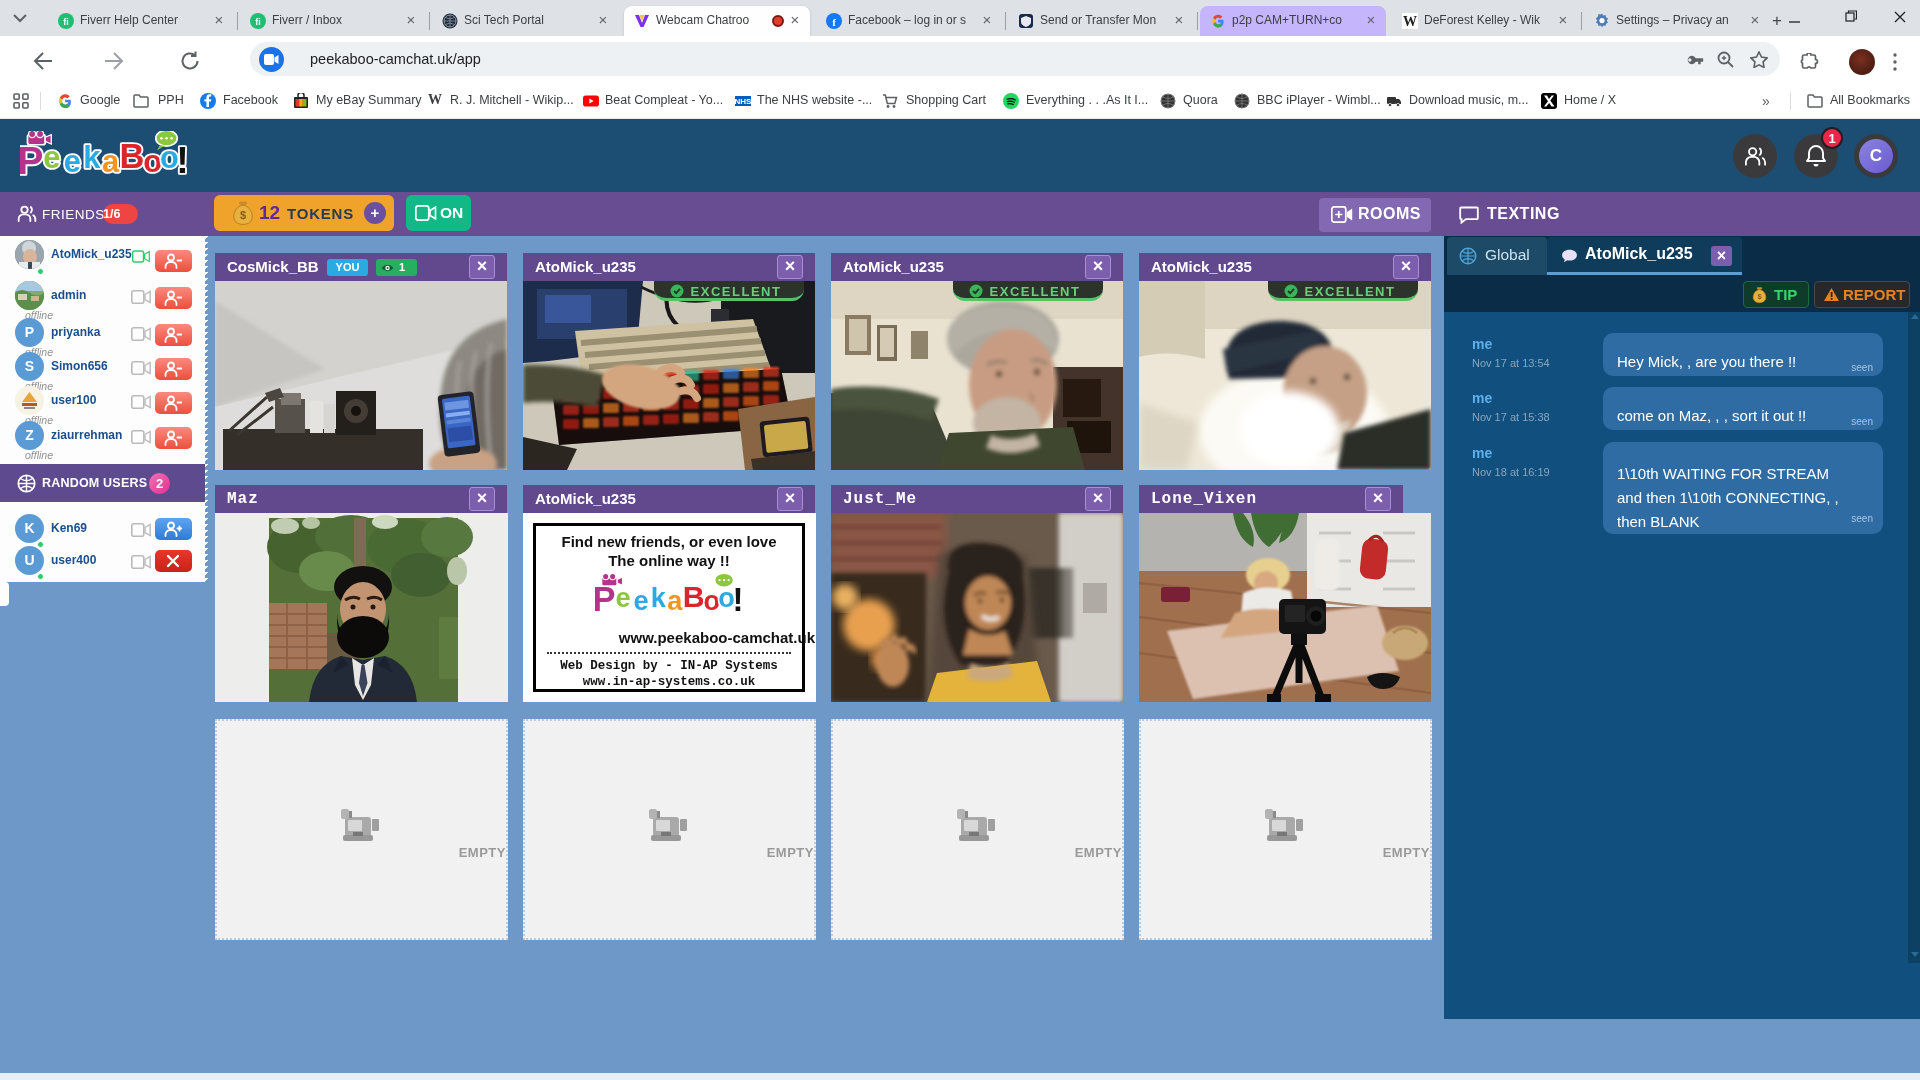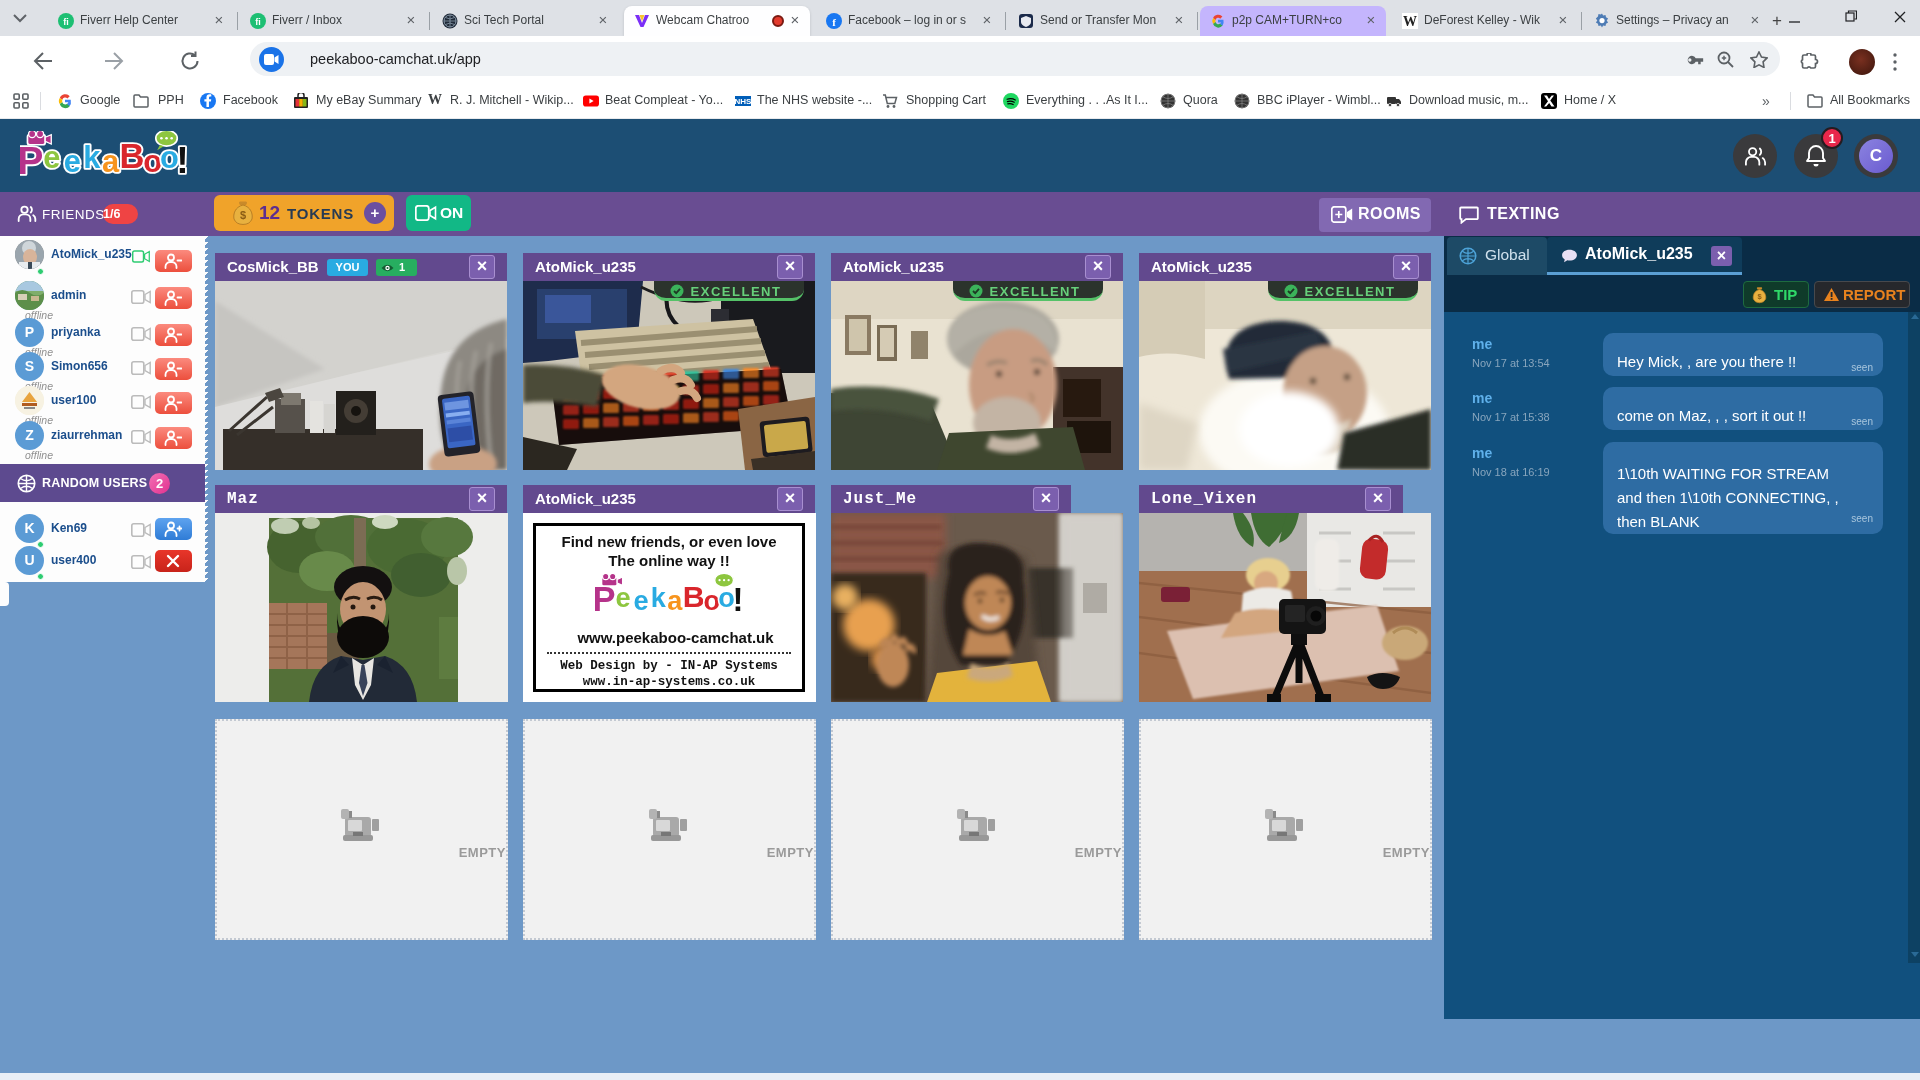--- a/index.html
+++ b/index.html
@@ -730,21 +730,21 @@
 </div>
 
 <div class="tile-title" style="left:215px;top:485px;width:292px">
     <div class="tname" style="font-family:'Liberation Mono',monospace;font-size:16px;letter-spacing:1px">Maz</div>
     <div class="tclose" style="right:12px">×</div>
   </div>
 <div class="tile-title" style="left:523px;top:485px;width:292px">
     <div class="tname">AtoMick_u235</div>
     <div class="tclose" style="right:12px">×</div>
   </div>
-<div class="tile-title" style="left:831px;top:485px;width:240px">
+<div class="tile-title" style="left:831px;top:485px;width:292px">
     <div class="tname" style="font-family:'Liberation Mono',monospace;font-size:16px;letter-spacing:1px">Just_Me</div>
     <div class="tclose" style="right:12px">×</div>
   </div>
 <div class="tile-title" style="left:1139px;top:485px;width:264px">
     <div class="tname" style="font-family:'Liberation Mono',monospace;font-size:16px;letter-spacing:1px">Lone_Vixen</div>
     <div class="tclose" style="right:12px">×</div>
   </div>
 
 <div class="vid" style="left:215px;top:513px;background:#ededeb">
 <svg width="292" height="189" viewBox="0 0 292 189">
@@ -797,21 +797,21 @@
       <rect x="8" y="3" width="19" height="11" rx="2.5" fill="#b5338a" stroke="#fff" stroke-width="1.8"></rect>
       <circle cx="13" cy="2.5" r="3.8" fill="#b5338a" stroke="#fff" stroke-width="1.4"></circle>
       <circle cx="21.5" cy="2.5" r="3.8" fill="#b5338a" stroke="#fff" stroke-width="1.4"></circle>
       <path d="M27 6 l6.5 -2.8 v10 l-6.5 -2.8 Z" fill="#b5338a" stroke="#fff" stroke-width="1.4"></path>
       <ellipse cx="157" cy="7" rx="11.5" ry="8.5" fill="#8dc63f" stroke="#fff" stroke-width="1.8"></ellipse>
       <circle cx="151.5" cy="7" r="1.4" fill="#fff"></circle>
         <circle cx="157" cy="7" r="1.4" fill="#fff"></circle>
         <circle cx="162.5" cy="7" r="1.4" fill="#fff"></circle>
     </g>
   </svg>
-  <div class="abs" style="left:13px;top:116px;width:279px;text-align:center;font-weight:bold;font-size:15px;color:#111">www.peekaboo-camchat.uk</div>
+  <div class="abs" style="left:13px;top:116px;width:279px;text-align:right;font-weight:bold;font-size:15px;color:#111">www.peekaboo-camchat.uk</div>
   <div class="abs" style="left:24px;top:139px;width:244px;border-top:2px dotted #333"></div>
   <div class="abs" style="left:13px;top:146px;width:266px;text-align:center;font-weight:bold;font-size:12.5px;color:#111;font-family:'Liberation Mono',monospace">Web Design by - IN-AP Systems</div>
   <div class="abs" style="left:13px;top:162px;width:266px;text-align:center;font-weight:bold;font-size:12.5px;color:#111;font-family:'Liberation Mono',monospace">www.in-ap-systems.co.uk</div>
 </div>
 <div class="vid" style="left:831px;top:513px">
 <svg width="292" height="189" viewBox="0 0 292 189">
  <rect width="292" height="189" fill="#6a5a4c"></rect>
  <rect x="0" y="0" width="115" height="65" fill="#8a5646" filter="url(#b4)"></rect>
  <path d="M0 14 h110 M0 30 h112 M0 46 h110" stroke="#744434" stroke-width="4" filter="url(#b2)"></path>
  <rect x="0" y="60" width="95" height="129" fill="#38291f" filter="url(#b2)"></rect>

